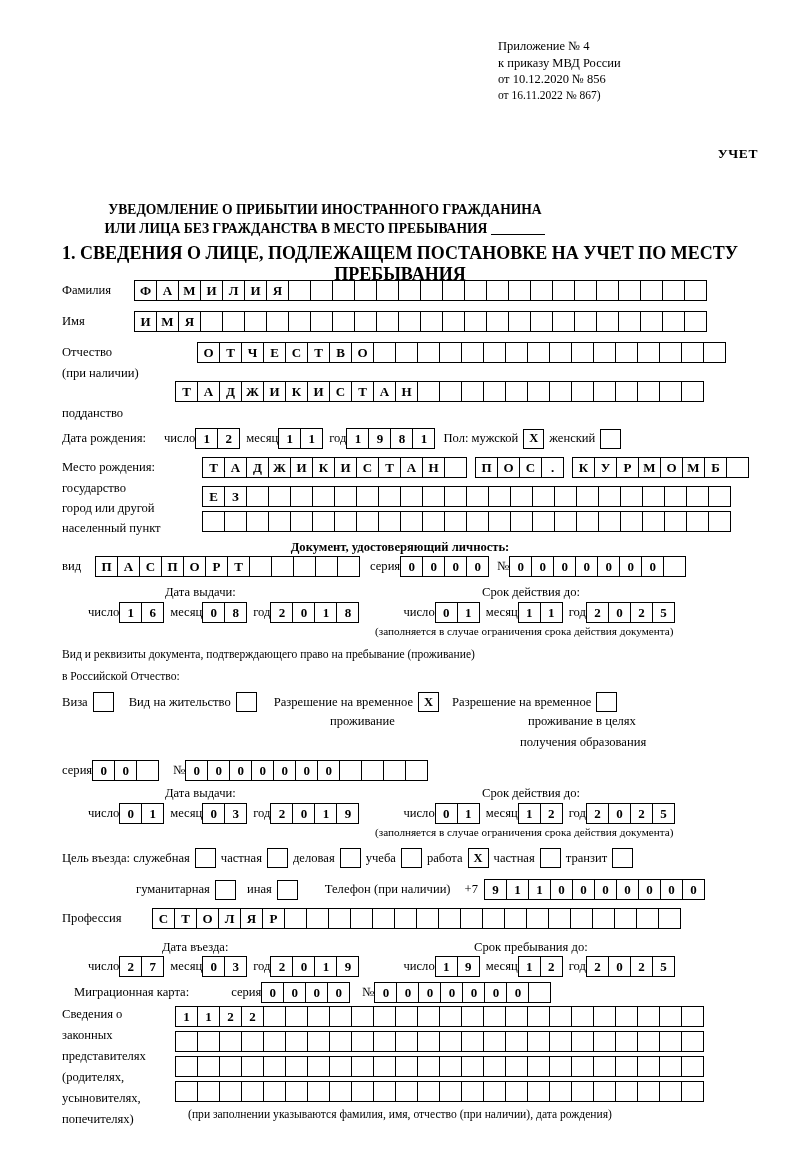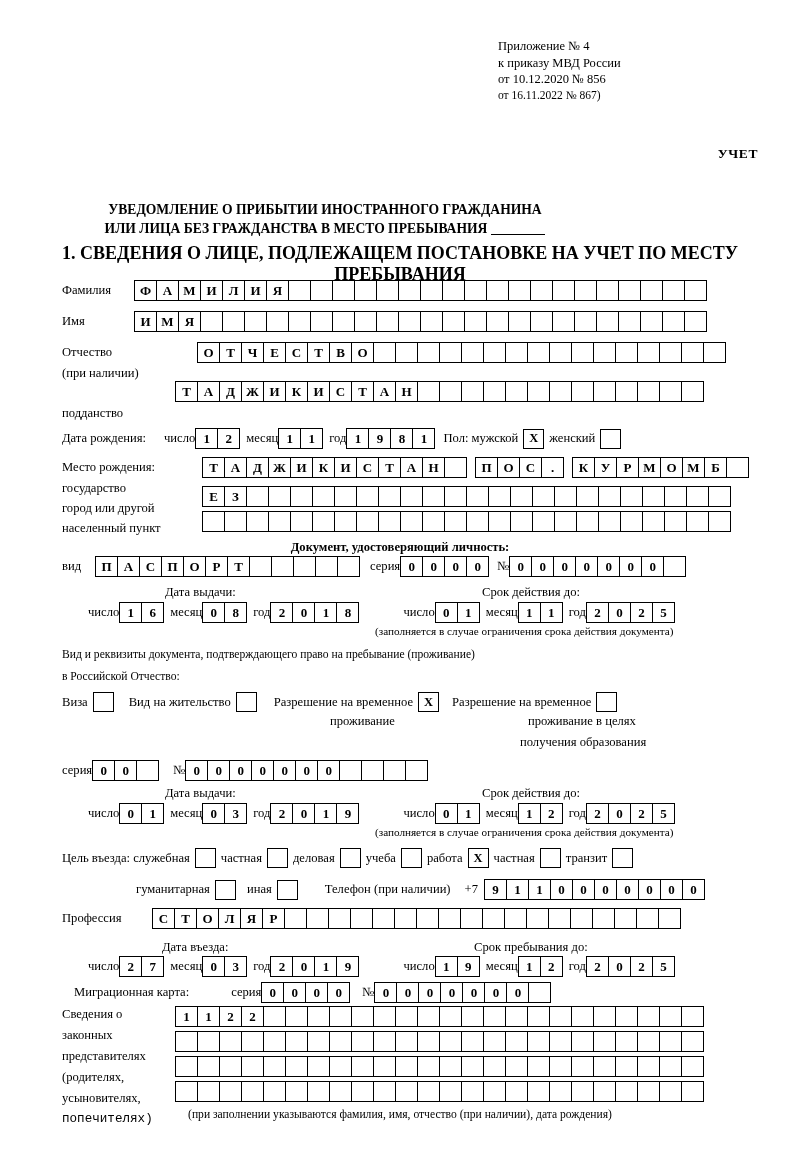--- a/index.html
+++ b/index.html
@@ -629,21 +629,21 @@
         <span class="bx">0</span>
         <span class="bx"></span>
       </span>
   </div>
 
   <div style="position:absolute;top:1007px;left:62px;" class="lbl">Сведения о</div>
   <div style="position:absolute;top:1028px;left:62px;" class="lbl">законных</div>
   <div style="position:absolute;top:1049px;left:62px;" class="lbl">представителях</div>
   <div style="position:absolute;top:1070px;left:62px;" class="lbl">(родителях,</div>
   <div style="position:absolute;top:1091px;left:62px;" class="lbl">усыновителях,</div>
-  <div style="position:absolute;top:1112px;left:62px;font-family:Liberation Mono, monospace;" class="lbl">попечителях)</div>
+  <div style="position:absolute;top:1112px;left:62px;" class="lbl">попечителях)</div>
 
   <div class="row" style="top:1006px;left:175px;">
     <span class="boxes" id="legal-rep-1">
         <span class="bx">1</span>
         <span class="bx">1</span>
         <span class="bx">2</span>
         <span class="bx">2</span>
         <span class="bx"></span>
         <span class="bx"></span>
         <span class="bx"></span>

